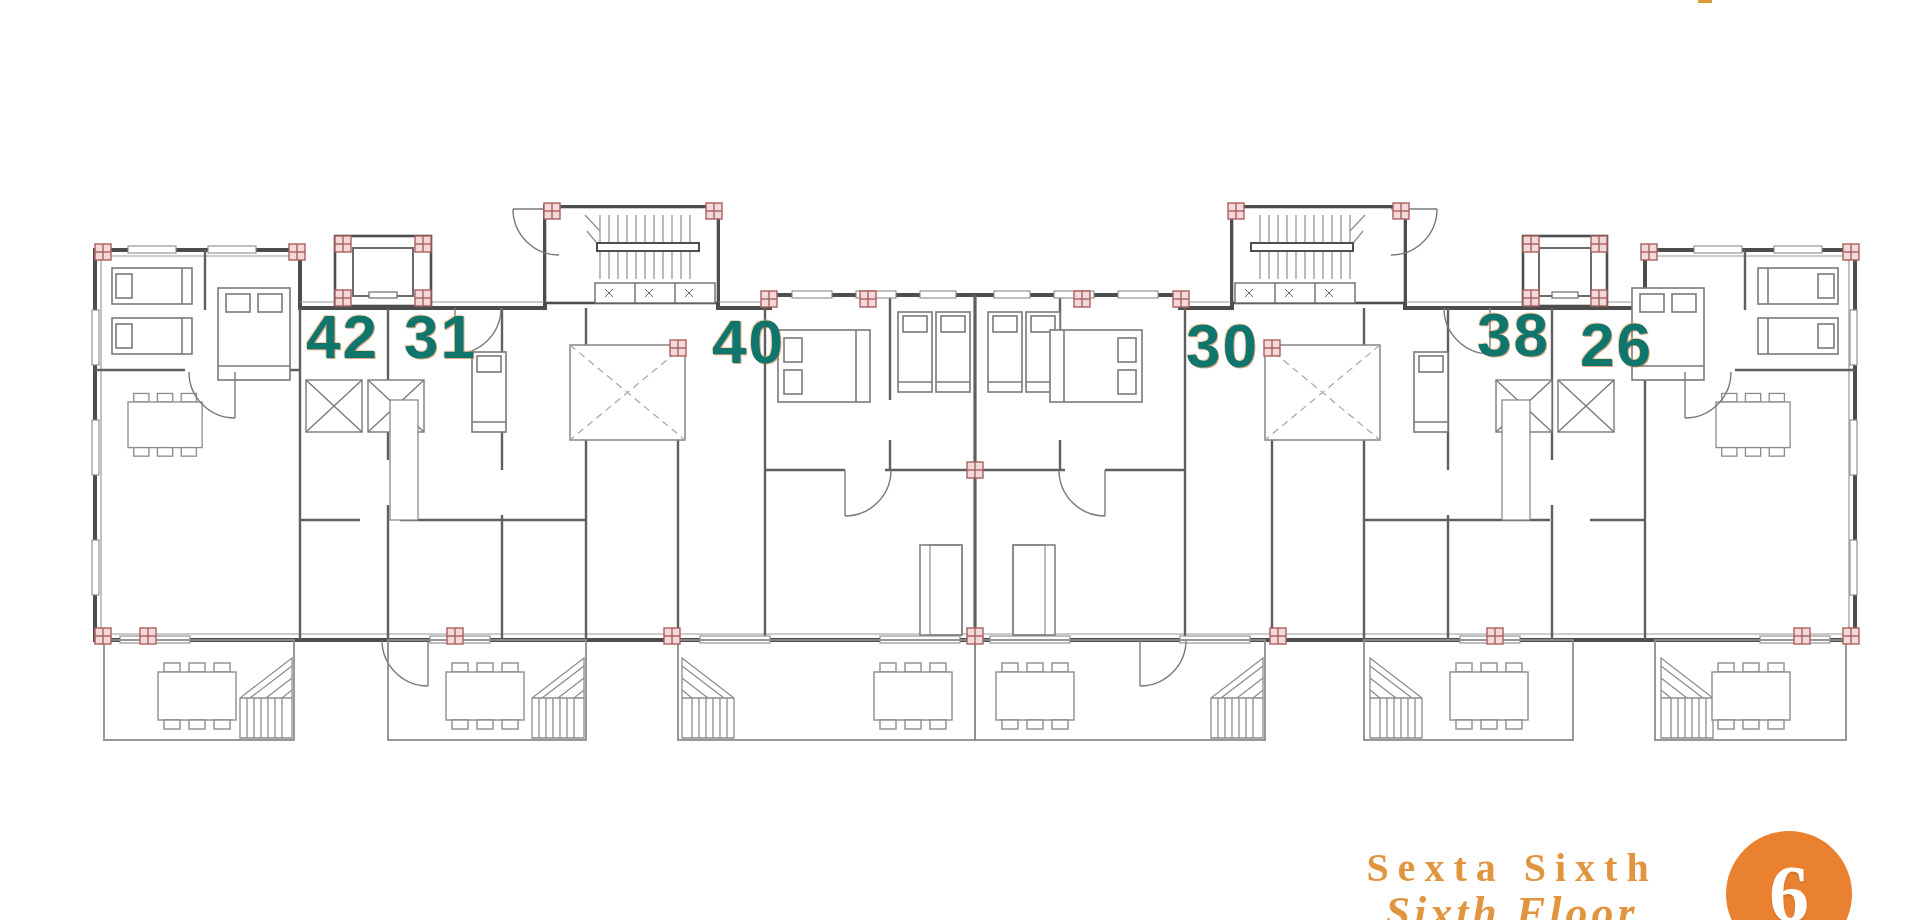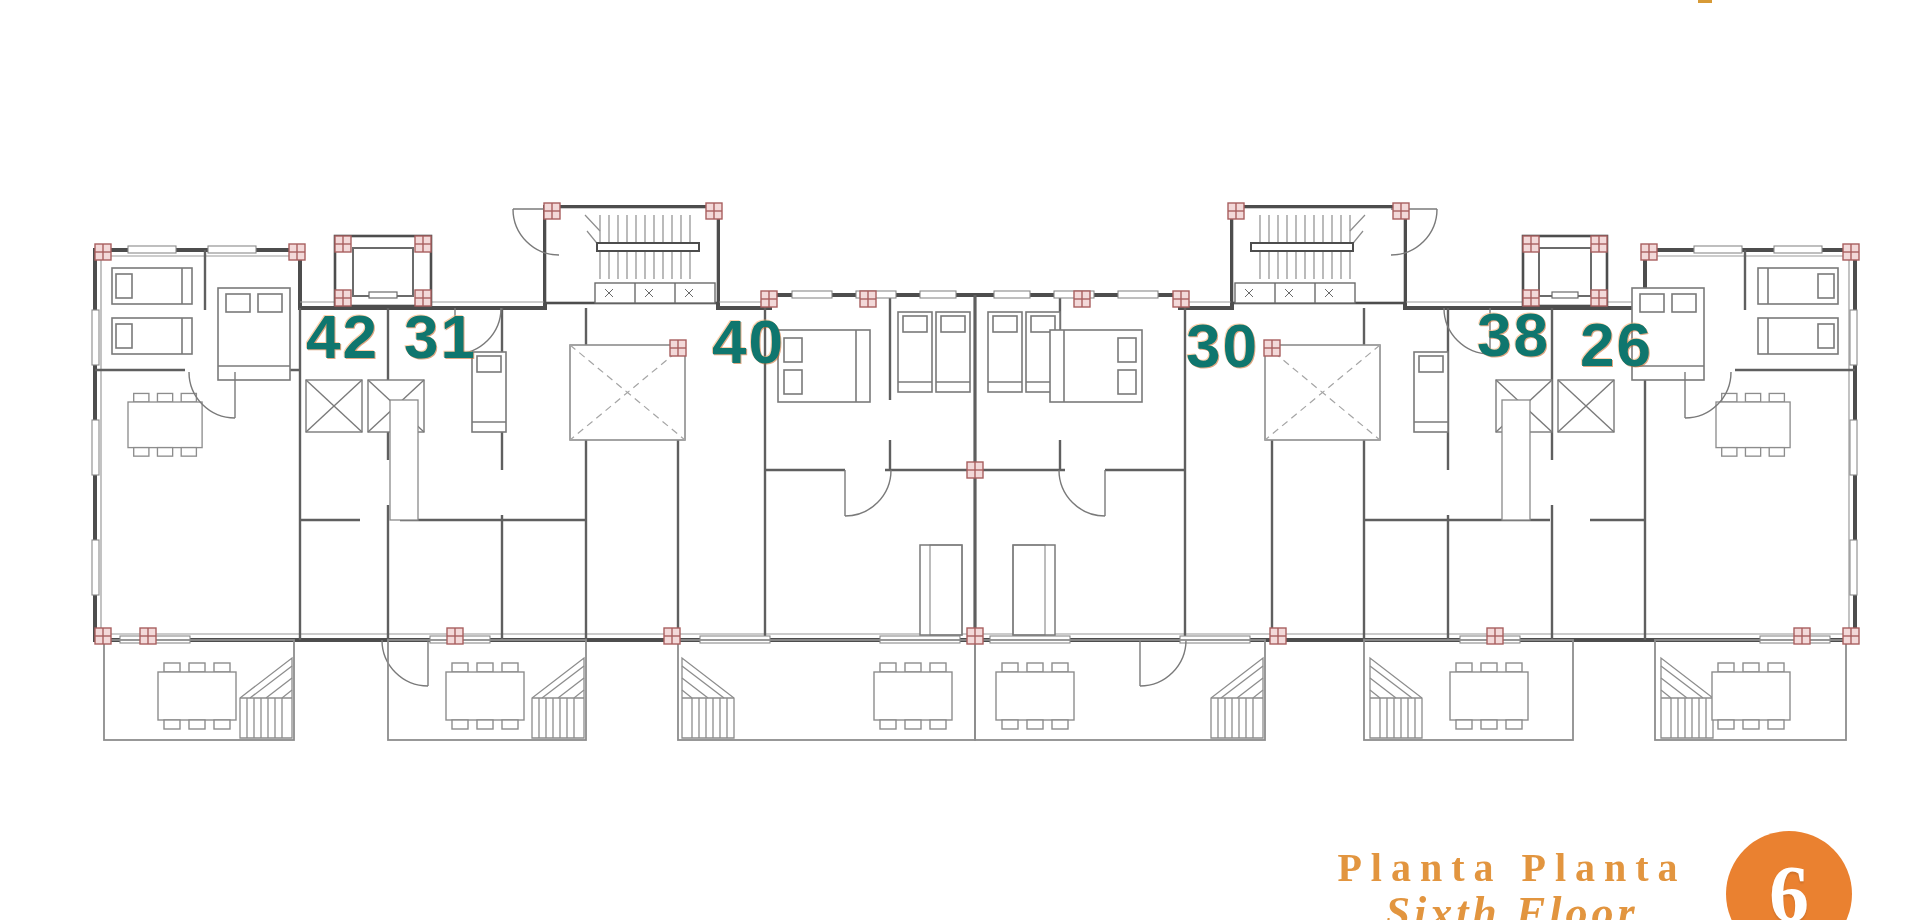--- a/index.html
+++ b/index.html
@@ -328,21 +328,21 @@
   <div>
       <div class="unit-number" style="left: 306px; top: 306px;">42</div>
       <div class="unit-number" style="left: 404px; top: 306px;">31</div>
       <div class="unit-number" style="left: 696px; top: 311px; margin-left: 16px;">40</div>
       <div class="unit-number" style="left: 1186px; top: 315px;">30</div>
       <div class="unit-number" style="left: 1477px; top: 304px;">38</div>
       <div class="unit-number" style="left: 1580px; top: 314px;">26</div>
     </div>
 
   <div class="title-block">
-    <div class="title-es">Planta Planta</div>
+    <div class="title-es">Sexta Sixth</div>
     <div class="title-en">Sixth Floor</div>
   </div>
 
   <div class="floor-badge">
     <span>6</span>
   </div>
 
   <div class="top-sliver"></div>
 </div>
 

